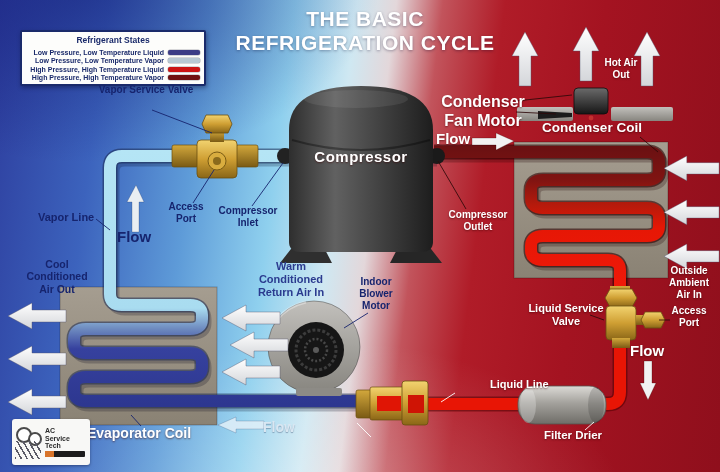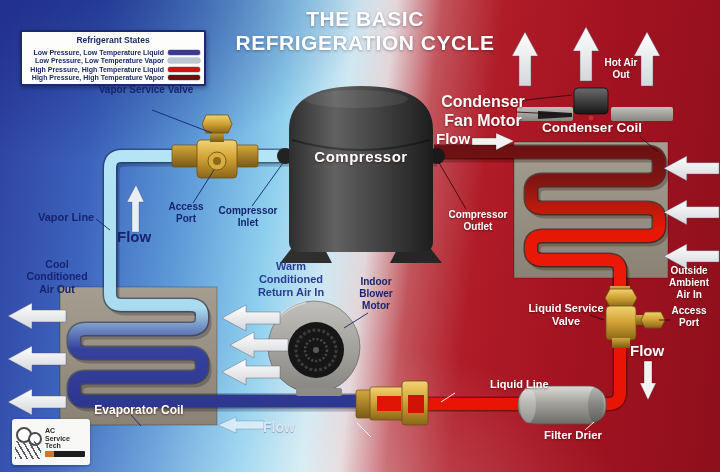--- a/index.html
+++ b/index.html
@@ -32,21 +32,21 @@
   #t-lsv{left:566px;top:302px;font-size:11px;}
   #t-apr{left:689px;top:305px;font-size:10px;}
   #t-flow-l{left:630px;top:342px;font-size:15px;text-align:left;}
   #t-lline{left:448px;top:378px;font-size:11px;text-align:left;padding-left:42px;}
   #t-fdrier{left:573px;top:429px;font-size:11.5px;}
   #t-mdev{left:389px;top:437px;font-size:13.5px;}
   #t-flow-e{left:263px;top:419px;font-size:14px;text-align:left;}
   #t-ibm{left:376px;top:276px;font-size:10px;}
   #t-wra{left:263px;top:260px;font-size:11px;margin-left:28px;}
   #t-cao{left:57px;top:258px;font-size:10.5px;}
-  #t-ecoil{left:139px;top:403px;font-size:12px;}
+  #t-ecoil{left:139px;top:425px;font-size:14px;}
   
   .legend{position:absolute;left:20px;top:30px;width:186px;height:56px;background:#fdfdfb;
     border:2px solid #1a2a6a;border-radius:2px;box-shadow:1px 2px 4px rgba(0,0,30,.35);
     display:flex;flex-direction:column;justify-content:flex-start;padding:3px 4px 2px 4px;box-sizing:border-box;}
   .legend-title{font-size:8.5px;font-weight:bold;color:#1a2a6a;text-align:center;margin-bottom:3px;}
   .legend-row{display:flex;align-items:center;justify-content:flex-end;height:9px;}
   .legend-label{font-size:7px;font-weight:bold;color:#1a2a6a;white-space:nowrap;margin-right:4px;}
   .legend-swatch{width:32px;height:5px;border-radius:2px;flex:0 0 auto;box-shadow:0 0 0 .5px rgba(0,0,30,.3);}
   
   .logo{position:absolute;left:12px;top:419px;width:78px;height:46px;background:#f8f8f6;border-radius:3px;

